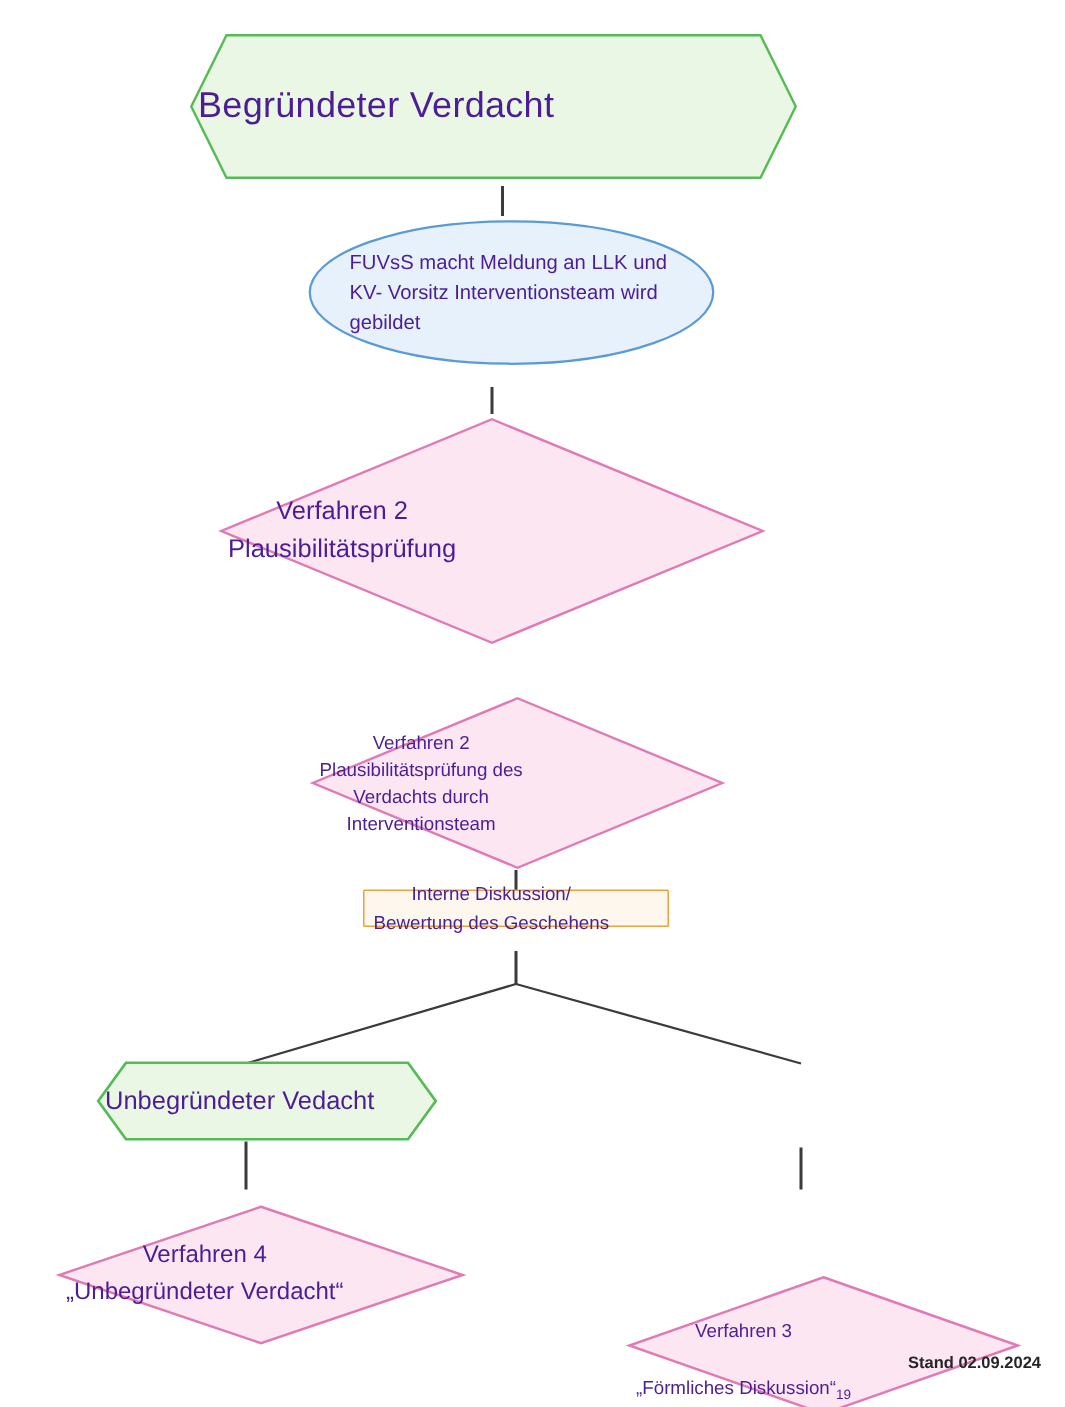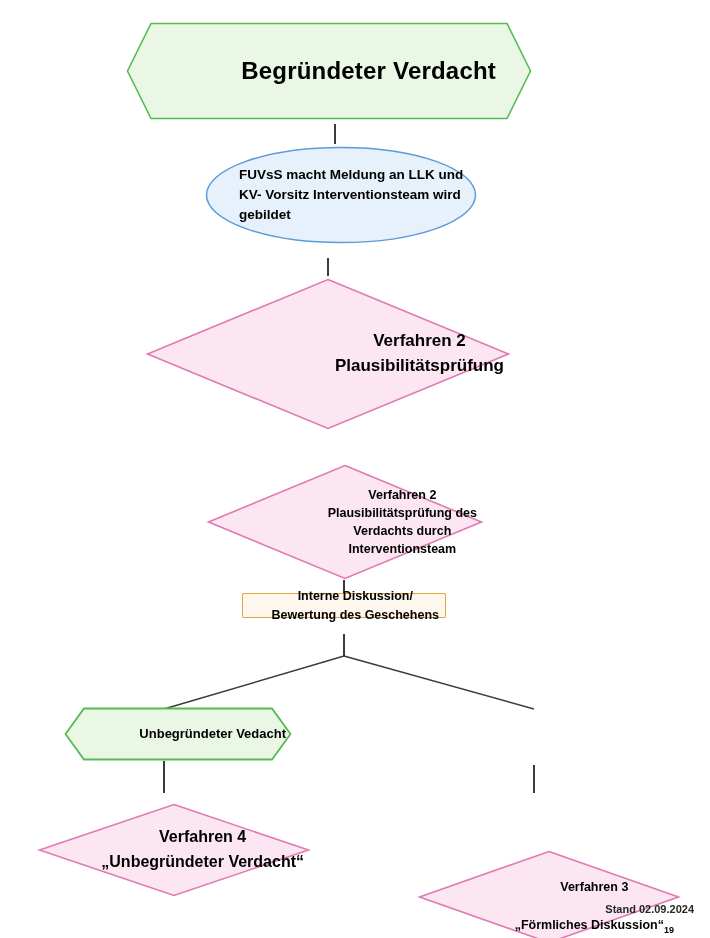--- a/index.html
+++ b/index.html
@@ -16,26 +16,25 @@
     width: 710px;
     height: 938px;
     background: #ffffff;
     overflow: hidden;
   }
   .node {
     position: absolute;
     box-sizing: border-box;
     display: flex;
     align-items: center;
-    justify-content: flex-end;
+    justify-content: flex-start;
     text-align: center;
     line-height: 1.33;
-    color: #000000;
+    color: #4c1d95;
     white-space: pre-line;
-    font-weight: bold;
   }
   .shape-svg {
     position: absolute;
     left: 0;
     top: 0;
     overflow: visible;
   }
   .node-label {
     position: relative;
     z-index: 2;
@@ -69,21 +68,21 @@
     left: 242px; top: 593px; width: 204px; height: 25px;
     background: #fdf7ee;
     border: 1.3px solid #e7a33e;
     border-radius: 1px;
     font-size: 12.5px;
     line-height: 1.45;
   }
 
   
   #hex-unbegruendet { left: 64px; top: 707px; width: 228px; height: 54px; }
-  #hex-unbegruendet .node-label { font-size: 13px; }
+  #hex-unbegruendet .node-label { font-size: 17px; }
 
   #hex-erhaertet { left: 428px; top: 705px; width: 216px; height: 60px; }
   #hex-erhaertet .node-label { font-size: 12.5px; line-height: 1.5; text-align: left; width: 166px; padding-left: 12px;}
 
   
   #diamond-v4 { left: 38px; top: 803px; width: 272px; height: 94px; }
   #diamond-v4 .node-label { font-size: 16px; line-height: 1.55; }
 
   #diamond-v3 { left: 418px; top: 850px; width: 262px; height: 94px; }
   #diamond-v3 .node-label { font-size: 12.5px; line-height: 1.55; }

